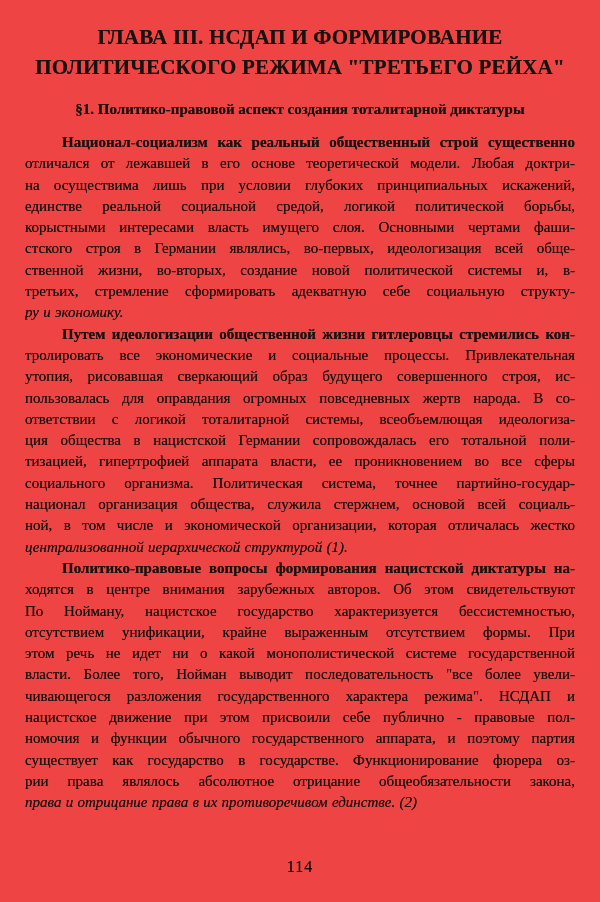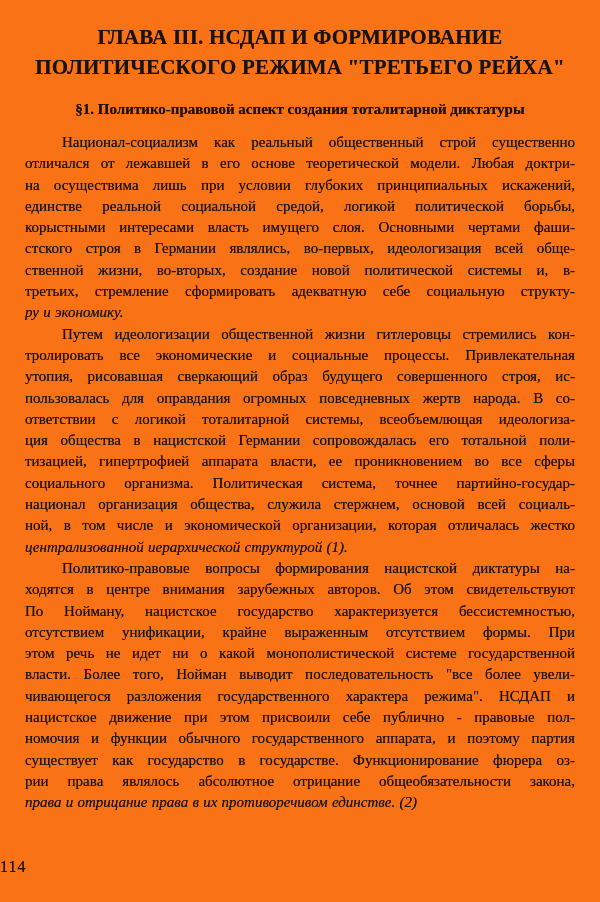--- a/index.html
+++ b/index.html
@@ -5,21 +5,21 @@
   html, body {
     margin: 0;
     padding: 0;
     background: #ffffff;
   }
   .page {
     position: relative;
     width: 600px;
     height: 902px;
     margin: 0;
-    background: #f97316;
+    background: #ef4444;
     color: #171310;
     font-family: "Liberation Serif", "DejaVu Serif", serif;
     box-sizing: border-box;
     padding: 22px 25px 0 25px;
     overflow: hidden;
     text-shadow: 0 0 0.45px rgba(20,15,10,0.75);
   }
   .chapter-title {
     text-align: center;
     font-weight: bold;
@@ -41,30 +41,32 @@
   .line {
     height: 21.3px;
     line-height: 21.3px;
     overflow: hidden;
     text-align: justify;
     text-align-last: justify;
     word-spacing: 0.5px;
   }
   .line.first {
     text-indent: 37px;
+    font-weight: bold;
   }
   .line.last {
     text-align-last: left;
     font-style: italic;
   }
   .page-number {
     position: absolute;
     left: 0;
     right: 0;
     top: 858px;
+    text-align: center;
     font-size: 16px;
     letter-spacing: 1px;
   }
 </style>
 </head>
 <body>
 
 <div class="page">
 
   <div class="chapter-title">

